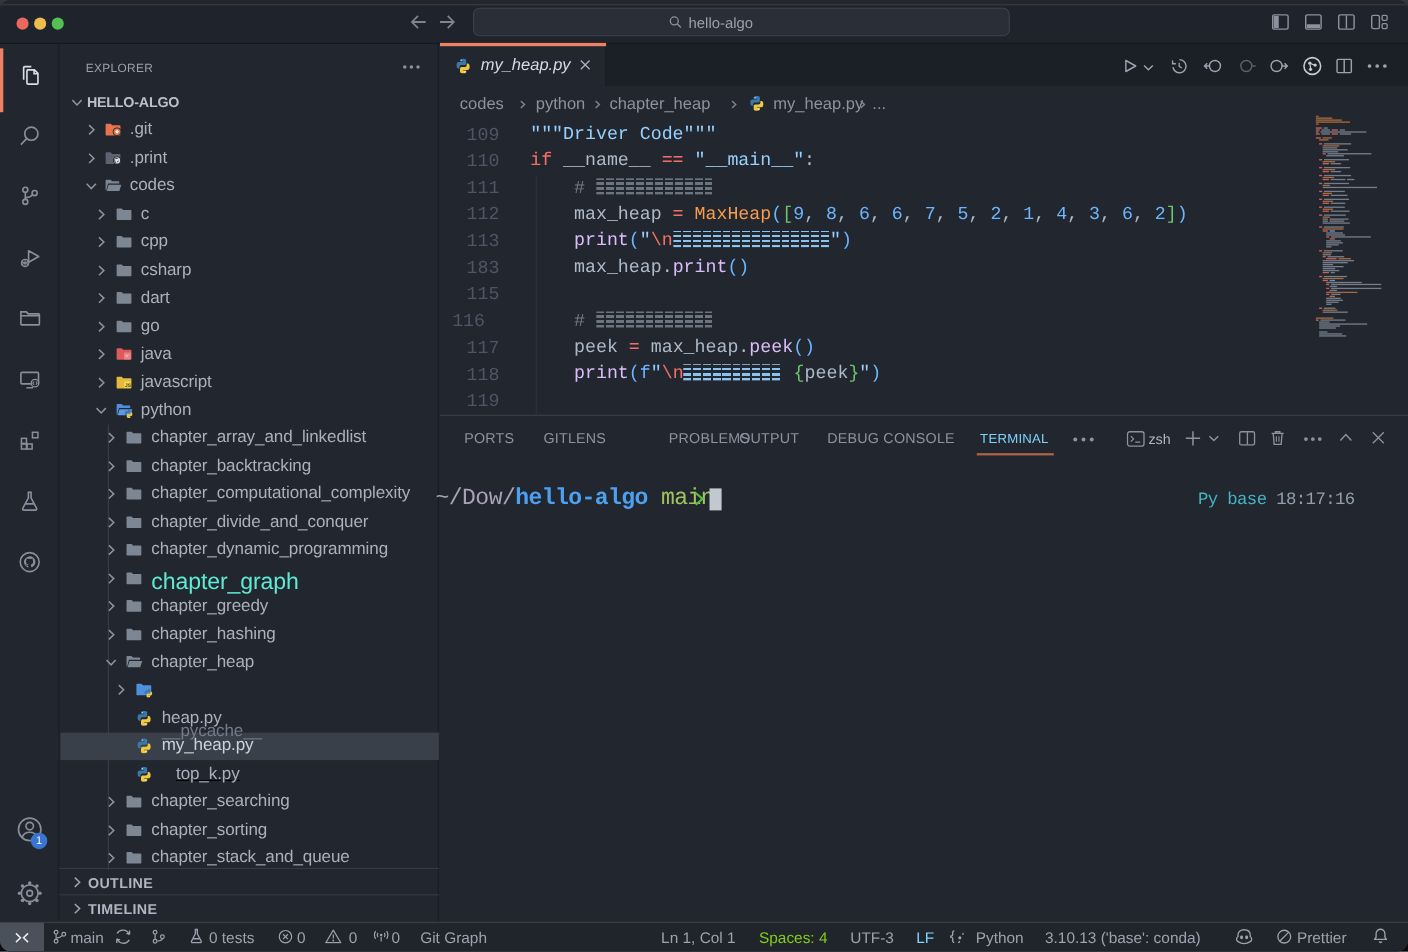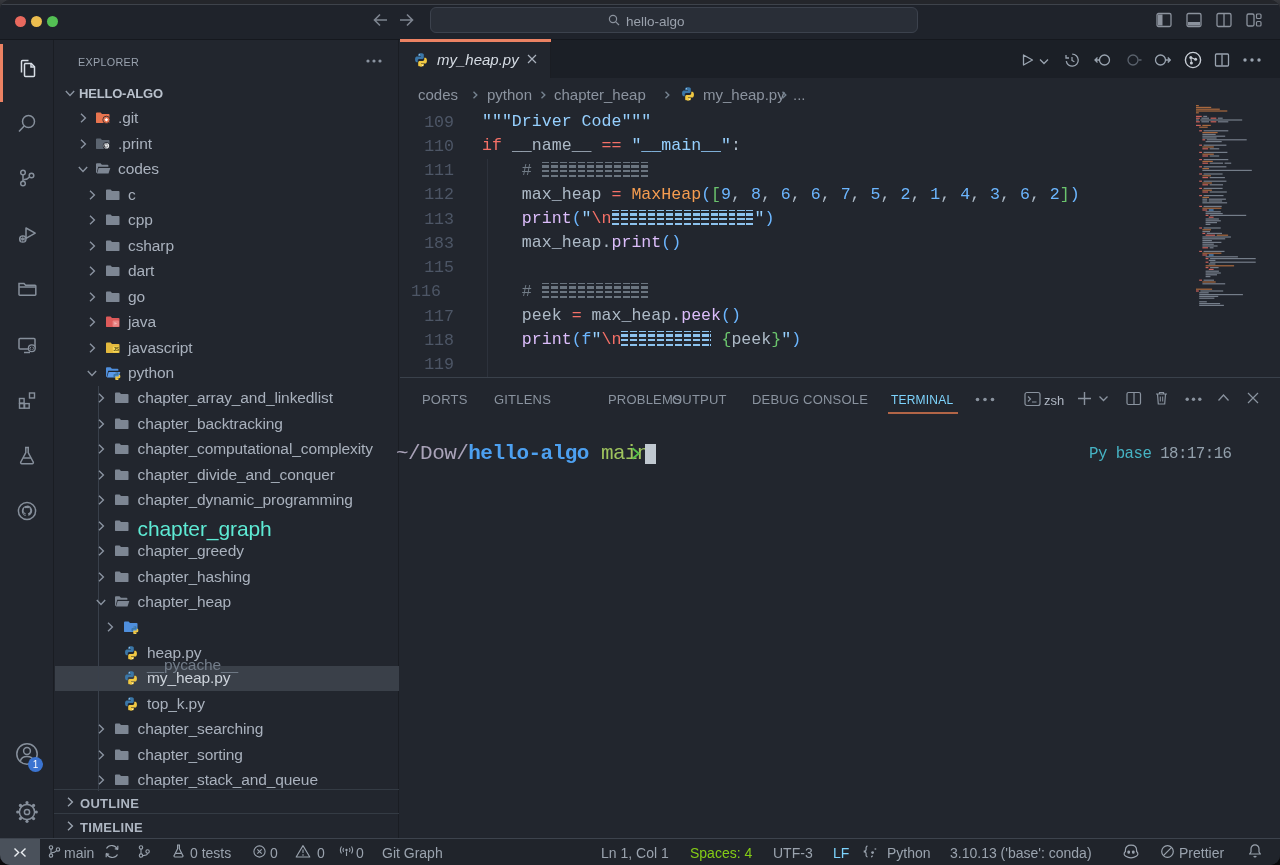--- a/index.html
+++ b/index.html
@@ -491,21 +491,21 @@
 <div class="ab " style="left:123px;top:695.8px;">
       <svg style="" width="16" height="16" viewBox="0 0 16 16" fill="none">
         <g transform="scale(0.3333333333333333)">
           <path d="M23.8 4c-9 0-8.4 3.9-8.4 3.9v4h8.6v1.3H12s-5.8-.7-5.8 8.5c0 9.1 5 8.8 5 8.8h3v-4.2s-.2-5 5-5h8.5s4.7.1 4.7-4.6V8.1S33.2 4 23.8 4z" fill="#3b77a8"></path>
           <circle cx="19.4" cy="8.4" r="1.6" fill="#dfe9f3"></circle>
           <path d="M24.2 44c9 0 8.4-3.9 8.4-3.9v-4H24v-1.3h12s5.8.7 5.8-8.5c0-9.1-5-8.8-5-8.8h-3v4.2s.2 5-5 5h-8.5s-4.7-.1-4.7 4.6v8.6S15 44 24.2 44z" fill="#f0c842"></path>
           <circle cx="28.6" cy="39.6" r="1.6" fill="#fdfdf9"></circle>
         </g>
       </svg>
     </div>
-<div class="ab " style="left:147px;top:694.8px;"><span style="font-size:15.5px;color:#a9b1bd;letter-spacing:-0.1px">top_k.py</span></div>
+<div class="ab " style="left:160px;top:694.8px;text-decoration:underline;"><span style="font-size:15.5px;color:#a9b1bd;letter-spacing:-0.1px">top_k.py</span></div>
 <div class="ab " style="left:93px;top:721.25px;">
       <svg style="" width="16" height="16" viewBox="0 0 16 16" fill="none">
         <g transform="scale(1.0)">
           <path d="M6 3.8l4.4 4.2L6 12.2" stroke="#8a93a0" stroke-width="1.4"></path>
         </g>
       </svg>
     </div>
 <div class="ab " style="left:114px;top:721.25px;">
       <svg style="" width="16" height="16" viewBox="0 0 16 16" fill="none">
         <path d="M1 3.4c0-.5.4-.9.9-.9h3.7l1.4 1.4h6.6c.5 0 .9.4.9.9v7.4c0 .5-.4.9-.9.9H1.9c-.5 0-.9-.4-.9-.9V3.4z" fill="#7d8693"></path>

